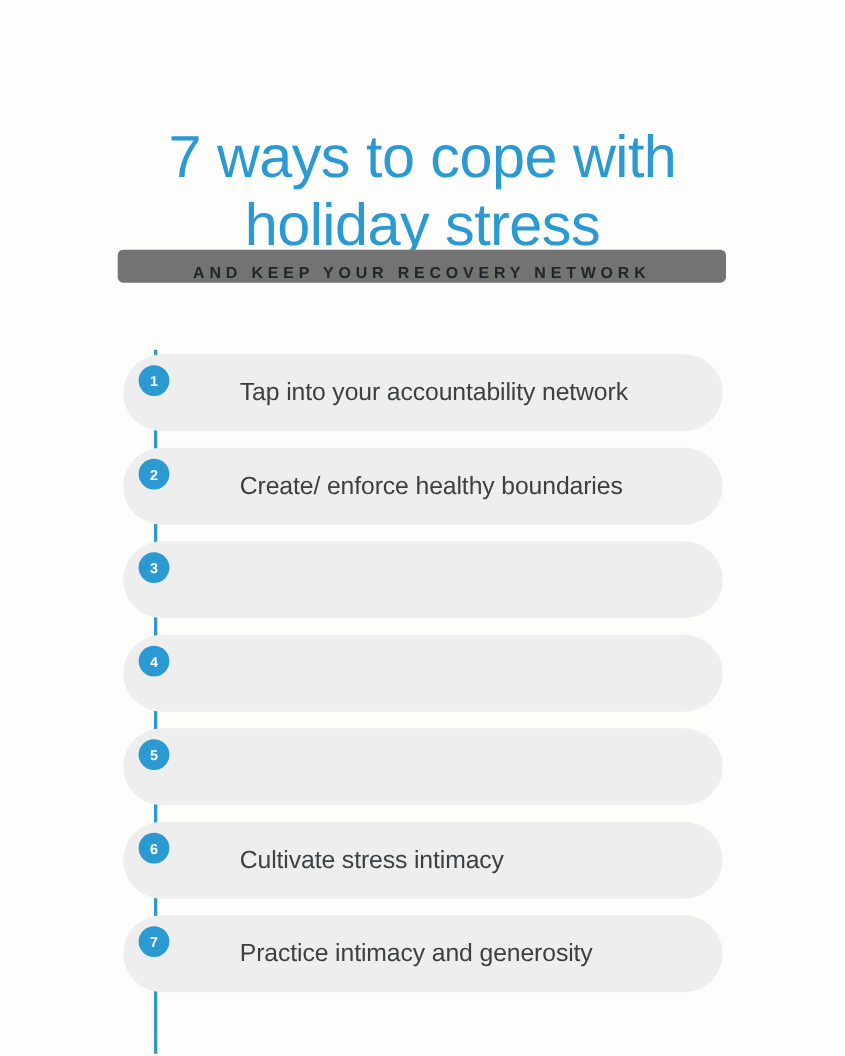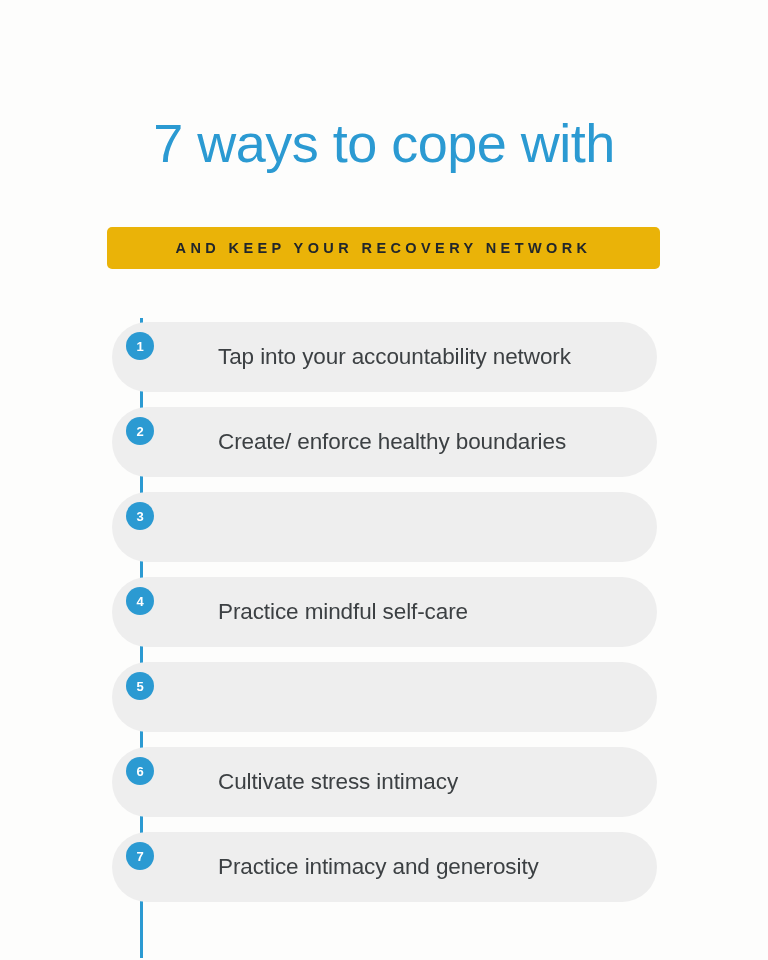--- a/index.html
+++ b/index.html
@@ -37,25 +37,25 @@
   }
   .title .line {
     display: block;
   }
   
   .subtitle-bar {
     position: absolute;
     top: 227px;
     left: 107px;
     width: 553px;
-    height: 42px;
-    background: #eab308;
+    height: 30px;
+    background: #737373;
     border-radius: 5px;
     display: flex;
-    align-items: center;
+    align-items: flex-end;
     justify-content: center;
   }
   .subtitle-text {
     color: #21262b;
     font-size: 14.5px;
     font-weight: bold;
     letter-spacing: 4.4px;
     white-space: nowrap;
   }
   
@@ -107,20 +107,21 @@
     letter-spacing: -0.1px;
   }
 </style>
 </head>
 <body>
 
 <div class="poster">
 
   <h1 class="title">
     <span class="line">7 ways to cope with</span>
+    <span class="line">holiday stress</span>
   </h1>
 
   <div class="subtitle-bar">
     <span class="subtitle-text">AND KEEP YOUR RECOVERY NETWORK</span>
   </div>
 
   <div class="spine"></div>
 
   <div class="list">
 
@@ -133,21 +134,20 @@
       <span class="badge">2</span>
       <span class="item-label">Create/ enforce healthy boundaries</span>
     </div>
 
     <div class="item">
       <span class="badge">3</span>
     </div>
 
     <div class="item">
       <span class="badge">4</span>
-      <span class="item-label">Practice mindful self-care</span>
     </div>
 
     <div class="item">
       <span class="badge">5</span>
     </div>
 
     <div class="item">
       <span class="badge">6</span>
       <span class="item-label">Cultivate stress intimacy</span>
     </div>

